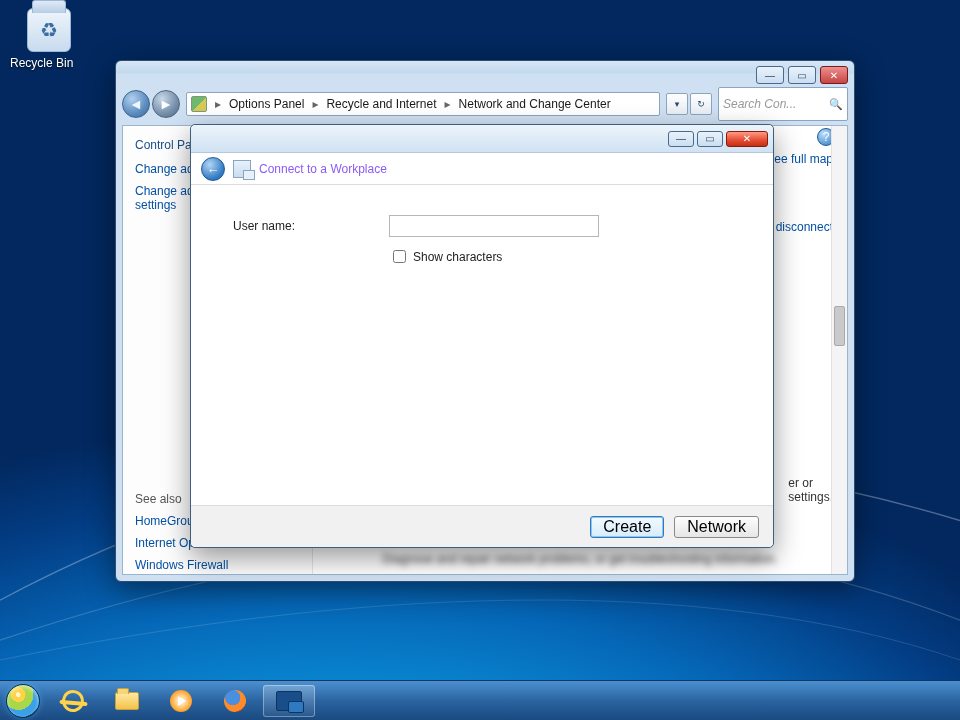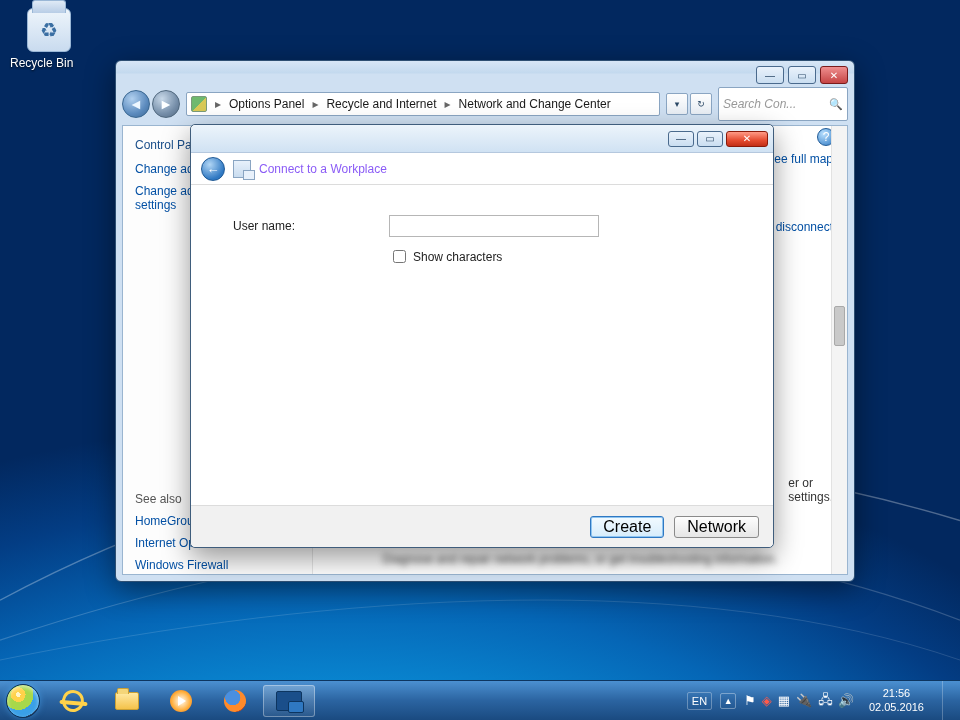--- a/index.html
+++ b/index.html
@@ -224,32 +224,15 @@
     <div class="tb-item">
         <div class="wmp"></div>
       </div>
     <div class="tb-item">
         <div class="ff"></div>
       </div>
     <div class="tb-item active">
         <div class="net"></div>
       </div>
     <div class="tb-spacer"></div>
-    <div class="tray">
-      <span class="lang">EN</span>
-      <span class="chev">▲</span>
-      <span class="ticons">
-        <span>⚑</span>
-        <span class="shield">◈</span>
-        <span>▦</span>
-        <span>🔌</span>
-        <span>🖧</span>
-        <span>🔊</span>
-      </span>
-      <div class="clock">
-        <div>21:56</div>
-        <div>02.05.2016</div>
-      </div>
-      <div class="showdt"></div>
-    </div>
   </div>
 
 </div>
 
 </body></html>

